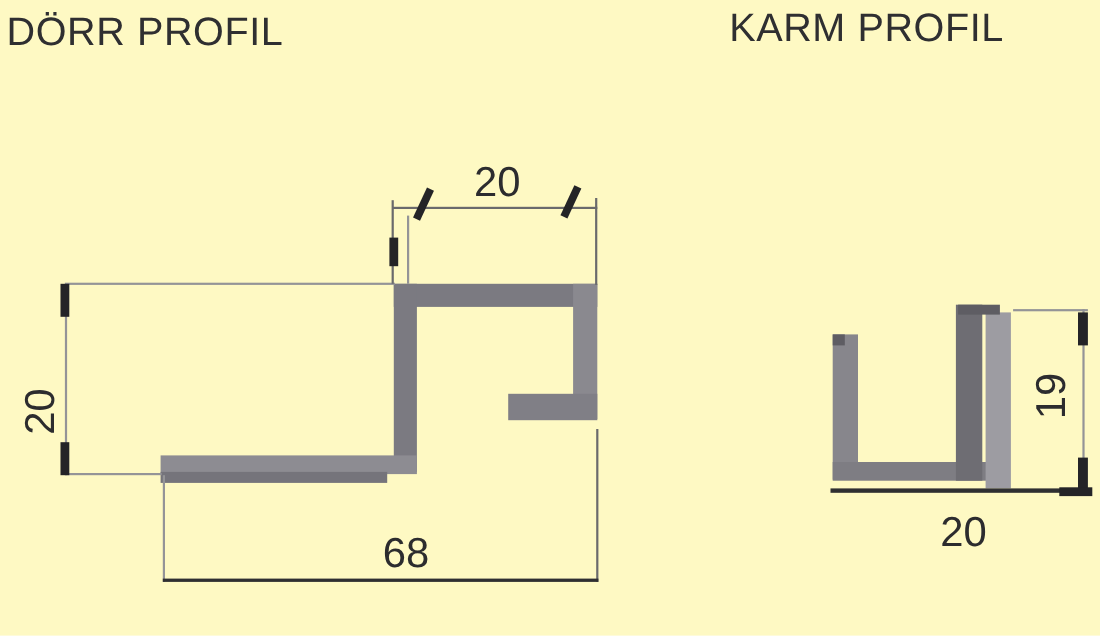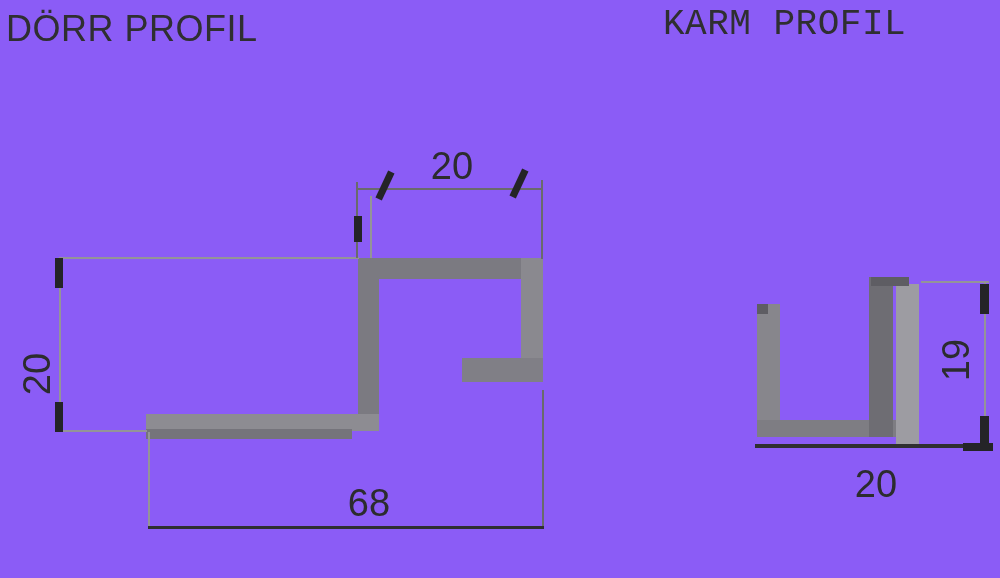--- a/index.html
+++ b/index.html
@@ -1,17 +1,17 @@
 <!DOCTYPE html>
 <html><head>
 <meta charset="utf-8">
 <style>
   html,body{margin:0;padding:0;background:#ffffff;}
   #stage{
-    position:relative;width:1000px;height:578px;background:#8b5cf6;
+    position:relative;width:1000px;height:578px;background:#fef9c3;
     font-family:"Liberation Sans","DejaVu Sans",sans-serif;
     overflow:hidden;filter:blur(0.35px);
   }
   .abs{position:absolute;}
   .title{
     font-size:36px;color:#2f2f31;letter-spacing:0.5px;white-space:nowrap;
   }
   .dimlabel{
     font-size:38px;color:#2c2c2e;display:flex;align-items:center;justify-content:center;
     width:80px;height:40px;white-space:nowrap;
@@ -33,21 +33,21 @@
   .lnmid{background:#6a6a6c;}
   .lndark{background:#2f2f31;}
   .tick{background:#242427;}
 </style>
 </head>
 <body>
 
 <div id="stage">
 
   <div class="abs title" style="left:6px;top:8px;">DÖRR PROFIL</div>
-  <div class="abs title" style="left:663px;top:4px;font-family:Liberation Mono, monospace;">KARM PROFIL</div>
+  <div class="abs title" style="left:663px;top:4px;">KARM PROFIL</div>
 
   <div>
 
     <div class="abs m1" style="left:358px;top:258px;width:185px;height:21px;"></div>
 
     <div class="abs m2" style="left:521px;top:258px;width:22px;height:123px;"></div>
 
     <div class="abs m3" style="left:462px;top:358px;width:81px;height:24px;"></div>
 
     <div class="abs m1" style="left:358px;top:258px;width:21px;height:171px;"></div>

